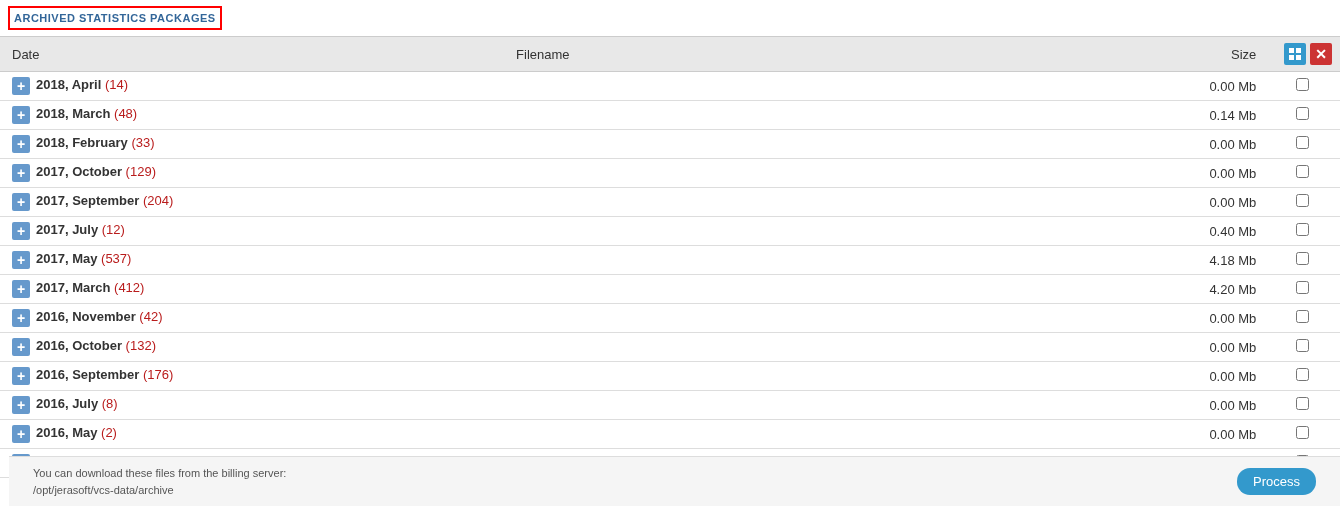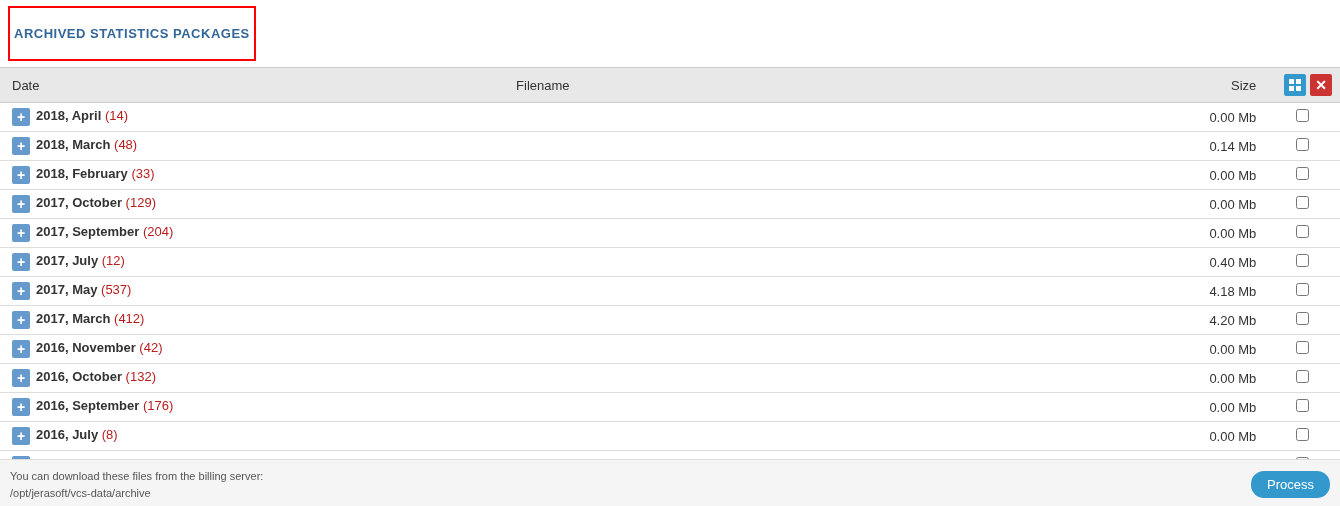--- a/index.html
+++ b/index.html
@@ -11,23 +11,23 @@
     }
     .page-wrapper {
       background: #fff;
       min-height: 506px;
       position: relative;
     }
     .page-title {
       display: inline-block;
       border: 2px solid red;
       color: #336699;
-      font-size: 13px;
+      font-size: 11px;
       font-weight: bold;
-      padding: 18px 4px;
+      padding: 4px 4px;
       margin: 6px 8px;
       letter-spacing: 0.5px;
     }
     .table-container {
       margin: 0;
     }
     table {
       width: 100%;
       border-collapse: collapse;
     }
@@ -138,25 +138,25 @@
       display: flex;
       align-items: center;
       justify-content: center;
       color: white;
       font-size: 14px;
       font-weight: bold;
     }
     .footer {
       position: absolute;
       bottom: 0;
-      left: 0;
+      left: 9px;
       right: 0;
       background: #f5f5f5;
       border-top: 1px solid #ddd;
-      padding: 8px 10px;
+      padding: 8px 24px;
       display: flex;
       align-items: center;
       justify-content: space-between;
       margin-top: 24px;
     }
     .footer-text {
       font-size: 11px;
       color: #555;
       line-height: 1.5;
     }

